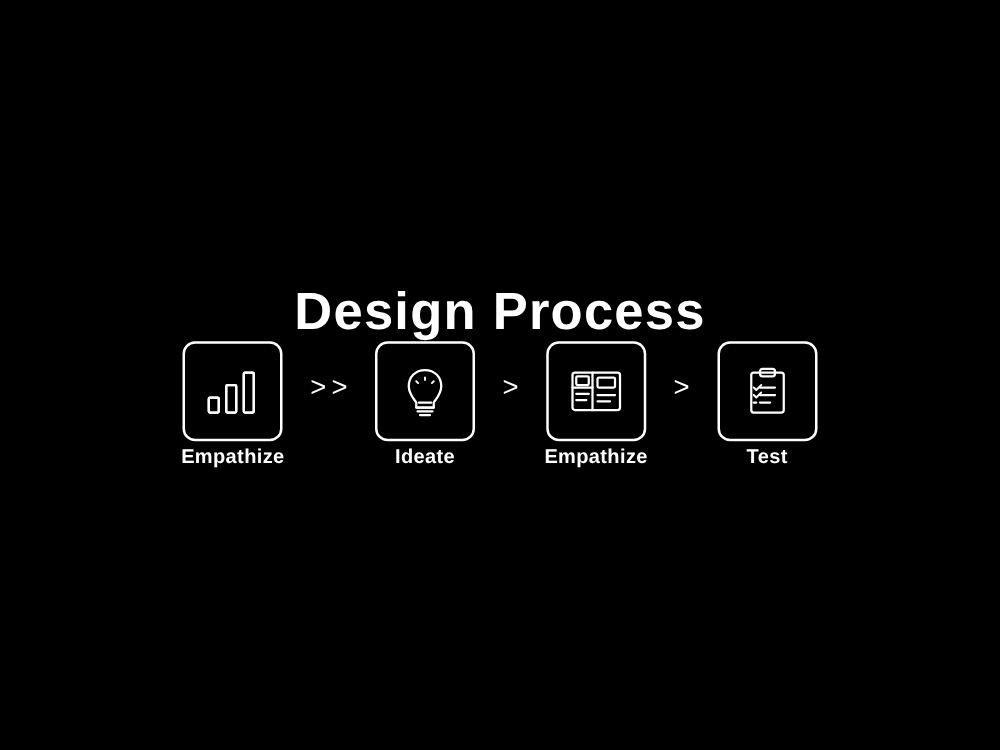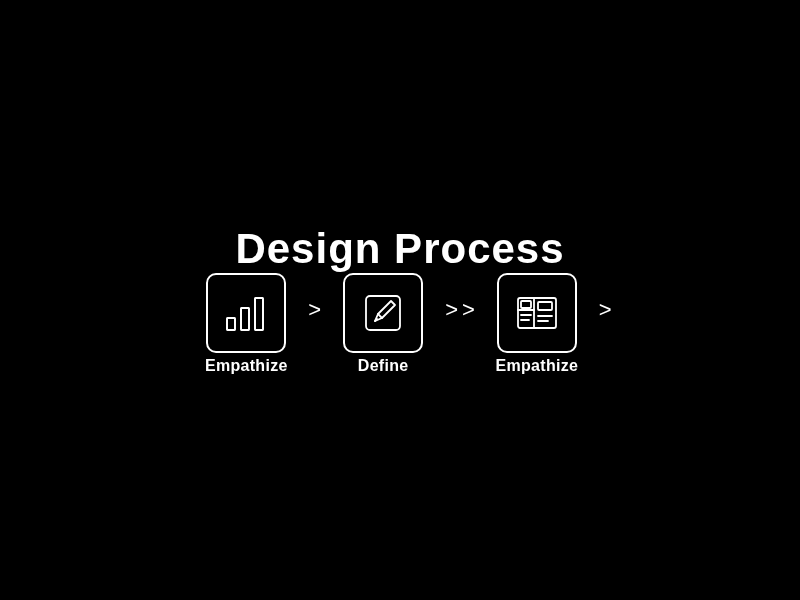--- a/index.html
+++ b/index.html
@@ -91,35 +91,39 @@
         <rect x="6" y="30" width="8" height="12" rx="1" stroke="#fff" fill="none"></rect>
         <rect x="20" y="20" width="8" height="22" rx="1" stroke="#fff" fill="none"></rect>
         <rect x="34" y="10" width="8" height="32" rx="1" stroke="#fff" fill="none"></rect>
       </svg>
     </div>
     <span class="step-label">Empathize</span>
   </div>
 
   <div class="chevron">&gt;</div>
 
+
+  <div class="chevron">&gt;</div>
+
   <div class="step">
     <div class="step-icon-box">
 
       <svg viewBox="0 0 50 50">
-        <rect x="8" y="8" width="34" height="34" rx="4" stroke="#fff" fill="none"></rect>
-        <path d="M17 33 L20 26 L33 13 L37 17 L24 30 Z" stroke="#fff" fill="none"></path>
-        <path d="M20 26 L24 30" stroke="#fff" fill="none"></path>
-        <path d="M17 33 L19 31" stroke="#fff" fill="none"></path>
+        <path d="M25 8 C17 8 12 14 12 21 C12 27 16 31 18 34 L18 38 L32 38 L32 34 C34 31 38 27 38 21 C38 14 33 8 25 8 Z" stroke="#fff" fill="none"></path>
+        <line x1="19" y1="41" x2="31" y2="41" stroke="#fff"></line>
+        <line x1="21" y1="44" x2="29" y2="44" stroke="#fff"></line>
+        <line x1="25" y1="14" x2="25" y2="16" stroke="#fff" stroke-width="1.5"></line>
+        <line x1="18" y1="17" x2="19.5" y2="18.5" stroke="#fff" stroke-width="1.5"></line>
+        <line x1="32" y1="17" x2="30.5" y2="18.5" stroke="#fff" stroke-width="1.5"></line>
+        <path d="M20 34 L30 34" stroke="#fff" fill="none"></path>
+        <path d="M18 38 L32 38" stroke="#fff" fill="none"></path>
       </svg>
     </div>
-    <span class="step-label">Define</span>
+    <span class="step-label">Ideate</span>
   </div>
-
-  <div class="chevron">&gt;</div>
-
 
   <div class="chevron">&gt;</div>
 
   <div class="step">
     <div class="step-icon-box">
 
       <svg viewBox="0 0 50 50">
         <rect x="6" y="10" width="38" height="30" rx="2" stroke="#fff" fill="none"></rect>
         <line x1="22" y1="10" x2="22" y2="40" stroke="#fff"></line>
         <line x1="6" y1="22" x2="22" y2="22" stroke="#fff"></line>
@@ -129,14 +133,30 @@
         <rect x="9" y="13" width="10" height="7" rx="1" stroke="#fff" fill="none"></rect>
         <line x1="9" y1="27" x2="19" y2="27" stroke="#fff"></line>
         <line x1="9" y1="32" x2="17" y2="32" stroke="#fff"></line>
       </svg>
     </div>
     <span class="step-label">Empathize</span>
   </div>
 
   <div class="chevron">&gt;</div>
 
+  <div class="step">
+    <div class="step-icon-box">
+
+      <svg viewBox="0 0 50 50">
+        <rect x="12" y="10" width="26" height="32" rx="2" stroke="#fff" fill="none"></rect>
+        <rect x="19" y="7" width="12" height="6" rx="2" stroke="#fff" fill="none"></rect>
+        <line x1="19" y1="22" x2="31" y2="22" stroke="#fff"></line>
+        <line x1="19" y1="28" x2="31" y2="28" stroke="#fff"></line>
+        <line x1="19" y1="34" x2="27" y2="34" stroke="#fff"></line>
+        <polyline points="14,22 16,24 20,20" stroke="#fff" fill="none" stroke-width="1.5"></polyline>
+        <polyline points="14,28 16,30 20,26" stroke="#fff" fill="none" stroke-width="1.5"></polyline>
+        <line x1="14" y1="34" x2="16" y2="34" stroke="#fff"></line>
+      </svg>
+    </div>
+    <span class="step-label">Test</span>
+  </div>
 
 </div>
 
 </body></html>

